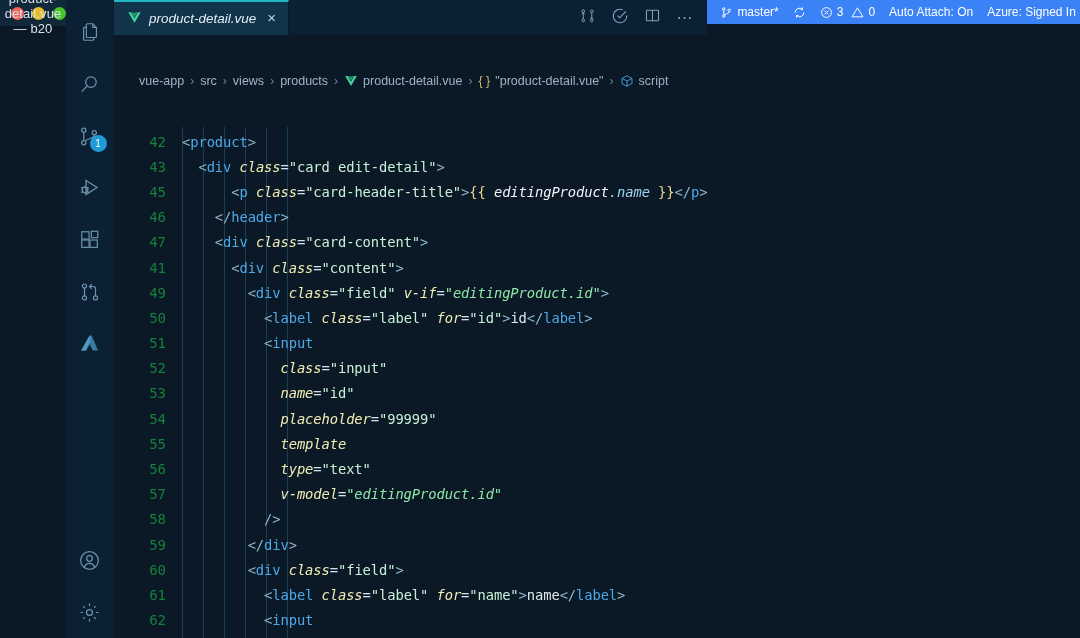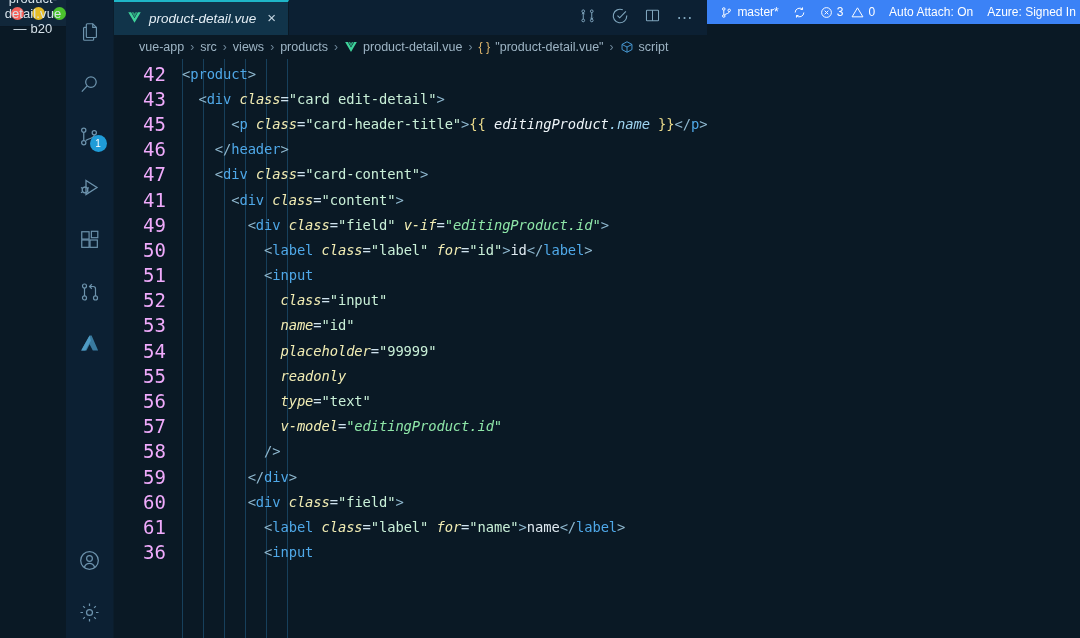--- a/index.html
+++ b/index.html
@@ -57,21 +57,21 @@
   .badge {
     position: absolute; right: 7px; bottom: 10px;
     min-width: 17px; height: 17px; border-radius: 9px;
     background: #1f9cd8; color: #fff;
     font-size: 10px; line-height: 17px; text-align: center;
     font-family: "Liberation Sans", sans-serif;
     padding: 0 3px;
   }
 
   
-  .main { flex: 1 1 auto; display: flex; flex-direction: column; min-width: 0; background: #0a1925; }
+  .main { flex: 1 1 auto; display: flex; flex-direction: column; min-width: 0; background: #0a1925; gap: 34px; }
 
   
   .tabbar {
     height: 35px; flex: 0 0 35px;
     background: #0c2033;
     display: flex; align-items: stretch;
     position: relative;
   }
   .tab {
     display: flex; align-items: center; gap: 7px;
@@ -115,21 +115,21 @@
     font-family: "DejaVu Sans Mono", "Liberation Mono", monospace;
   }
   .code-lines { position: relative; padding-top: 2px; }
   .line {
     height: 25.2px; display: flex; align-items: center;
     position: relative; white-space: pre;
   }
   .lineno {
     width: 68px; flex: 0 0 68px; text-align: right;
     padding-right: 16px;
-    font-size: 19px; color: #f0abfc;
+    font-size: 14px; color: #15803d;
     font-family: "DejaVu Sans Mono", monospace;
   }
   .linetext {
     font-size: 13.8px; letter-spacing: -0.1px;
     position: relative; z-index: 2;
     font-family: "DejaVu Sans Mono", "Liberation Mono", monospace;
   }
   
   .guides { position: absolute; left: 68px; top: 0; bottom: 0; right: 0; z-index: 1; pointer-events: none; }
   .guide { position: absolute; top: 0; bottom: 0; width: 1px; background: #17405c; }
@@ -379,28 +379,28 @@
             <div class="line"><span class="lineno">45</span><span class="linetext"><span class="t-punct">      &lt;</span><span class="t-tag">p</span><span class="t-text"> </span><span class="t-attr">class</span><span class="t-eq">=</span><span class="t-str">"card-header-title"</span><span class="t-punct">&gt;</span><span class="t-brace">{{</span><span class="t-var"> editingProduct</span><span class="t-prop">.name</span><span class="t-brace"> }}</span><span class="t-punct">&lt;/</span><span class="t-tag">p</span><span class="t-punct">&gt;</span></span></div>
             <div class="line"><span class="lineno">46</span><span class="linetext"><span class="t-punct">    &lt;/</span><span class="t-tag">header</span><span class="t-punct">&gt;</span></span></div>
             <div class="line"><span class="lineno">47</span><span class="linetext"><span class="t-punct">    &lt;</span><span class="t-tag">div</span><span class="t-text"> </span><span class="t-attr">class</span><span class="t-eq">=</span><span class="t-str">"card-content"</span><span class="t-punct">&gt;</span></span></div>
             <div class="line"><span class="lineno">41</span><span class="linetext"><span class="t-punct">      &lt;</span><span class="t-tag">div</span><span class="t-text"> </span><span class="t-attr">class</span><span class="t-eq">=</span><span class="t-str">"content"</span><span class="t-punct">&gt;</span></span></div>
             <div class="line"><span class="lineno">49</span><span class="linetext"><span class="t-punct">        &lt;</span><span class="t-tag">div</span><span class="t-text"> </span><span class="t-attr">class</span><span class="t-eq">=</span><span class="t-str">"field"</span><span class="t-text"> </span><span class="t-attr">v-if</span><span class="t-eq">=</span><span class="t-strexpr">"editingProduct.id"</span><span class="t-punct">&gt;</span></span></div>
             <div class="line"><span class="lineno">50</span><span class="linetext"><span class="t-punct">          &lt;</span><span class="t-tag">label</span><span class="t-text"> </span><span class="t-attr">class</span><span class="t-eq">=</span><span class="t-str">"label"</span><span class="t-text"> </span><span class="t-attr">for</span><span class="t-eq">=</span><span class="t-str">"id"</span><span class="t-punct">&gt;</span><span class="t-text">id</span><span class="t-punct">&lt;/</span><span class="t-tag">label</span><span class="t-punct">&gt;</span></span></div>
             <div class="line"><span class="lineno">51</span><span class="linetext"><span class="t-punct">          &lt;</span><span class="t-tag">input</span></span></div>
             <div class="line"><span class="lineno">52</span><span class="linetext"><span class="t-text">            </span><span class="t-attr">class</span><span class="t-eq">=</span><span class="t-str">"input"</span></span></div>
             <div class="line"><span class="lineno">53</span><span class="linetext"><span class="t-text">            </span><span class="t-attr">name</span><span class="t-eq">=</span><span class="t-str">"id"</span></span></div>
             <div class="line"><span class="lineno">54</span><span class="linetext"><span class="t-text">            </span><span class="t-attr">placeholder</span><span class="t-eq">=</span><span class="t-str">"99999"</span></span></div>
-            <div class="line"><span class="lineno">55</span><span class="linetext"><span class="t-text">            </span><span class="t-attr">readonly</span></span></div>
+            <div class="line"><span class="lineno">55</span><span class="linetext"><span class="t-text">            </span><span class="t-attr">template</span></span></div>
             <div class="line"><span class="lineno">56</span><span class="linetext"><span class="t-text">            </span><span class="t-attr">type</span><span class="t-eq">=</span><span class="t-str">"text"</span></span></div>
             <div class="line"><span class="lineno">57</span><span class="linetext"><span class="t-text">            </span><span class="t-attr">v-model</span><span class="t-eq">=</span><span class="t-strexpr">"editingProduct.id"</span></span></div>
             <div class="line"><span class="lineno">58</span><span class="linetext"><span class="t-punct">          /&gt;</span></span></div>
             <div class="line"><span class="lineno">59</span><span class="linetext"><span class="t-punct">        &lt;/</span><span class="t-tag">div</span><span class="t-punct">&gt;</span></span></div>
             <div class="line"><span class="lineno">60</span><span class="linetext"><span class="t-punct">        &lt;</span><span class="t-tag">div</span><span class="t-text"> </span><span class="t-attr">class</span><span class="t-eq">=</span><span class="t-str">"field"</span><span class="t-punct">&gt;</span></span></div>
             <div class="line"><span class="lineno">61</span><span class="linetext"><span class="t-punct">          &lt;</span><span class="t-tag">label</span><span class="t-text"> </span><span class="t-attr">class</span><span class="t-eq">=</span><span class="t-str">"label"</span><span class="t-text"> </span><span class="t-attr">for</span><span class="t-eq">=</span><span class="t-str">"name"</span><span class="t-punct">&gt;</span><span class="t-text">name</span><span class="t-punct">&lt;/</span><span class="t-tag">label</span><span class="t-punct">&gt;</span></span></div>
-            <div class="line"><span class="lineno">36</span><span class="linetext"><span class="t-punct">          &lt;</span><span class="t-tag">input</span></span></div>
+            <div class="line"><span class="lineno">62</span><span class="linetext"><span class="t-punct">          &lt;</span><span class="t-tag">input</span></span></div>
           </div>
       </div>
 
     </div>
   </div>
 
   <div class="statusbar">
 
     <div class="sb-item">
       <span class="sb-ico">

